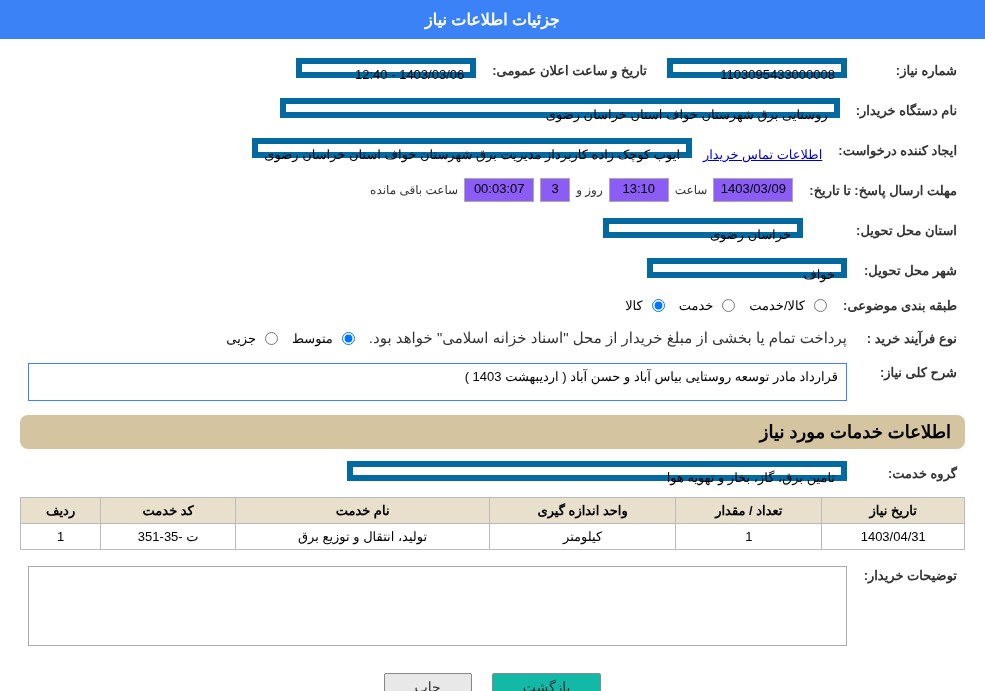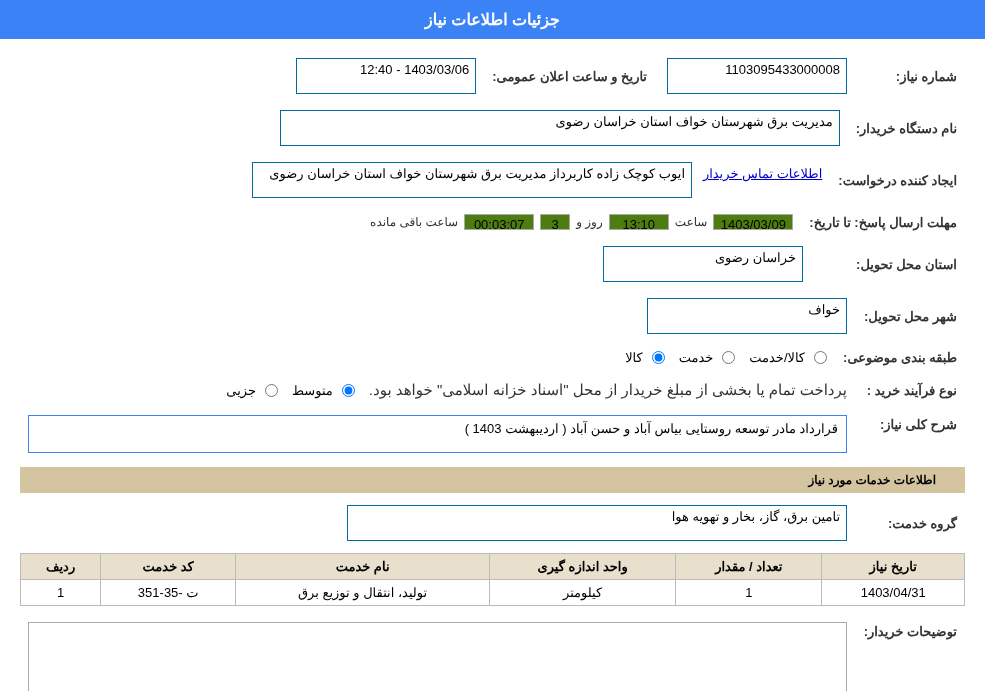--- a/index.html
+++ b/index.html
@@ -39,66 +39,67 @@
       font-size: 13px;
     }
     .label-cell {
       text-align: right;
       color: #333;
       font-weight: bold;
       white-space: nowrap;
       width: auto;
     }
     .input-box {
-      border: 1px solid #0369a1;
+      border: 6px solid #0369a1;
       background: #fff;
       padding: 3px 6px;
-      height: 36px;
+      height: 20px;
       display: inline-block;
     }
     .link-blue {
       color: #0000cc;
       text-decoration: underline;
       cursor: pointer;
     }
     .datetime-row {
       display: flex;
       align-items: center;
       gap: 6px;
       direction: rtl;
     }
     .datetime-box {
       border: 1px solid #aaa;
-      background: #4d7c0f;
+      background: #8b5cf6;
       padding: 2px 6px;
-      height: 16px;
+      height: 24px;
       min-width: 80px;
       text-align: center;
     }
     .small-label {
       font-size: 12px;
       color: #333;
     }
     .radio-group {
       display: flex;
       align-items: center;
       gap: 14px;
     }
     .radio-item {
       display: flex;
       align-items: center;
       gap: 9px;
     }
     .section-header {
       background: #d4c5a0;
       font-weight: bold;
-      font-size: 12px;
-      padding: 6px 29px;
+      font-size: 18px;
+      padding: 6px 14px;
       margin: 10px 0 8px 0;
       text-align: right;
+      border-radius: 8px;
     }
     .sharh-box {
       border: 1px solid #3b82f6;
       background: #fff;
       width: 100%;
       padding: 5px 8px;
       min-height: 38px;
       text-align: right;
       direction: rtl;
       font-size: 13px;
@@ -181,21 +182,21 @@
         </td>
       </tr>
     </tbody>
       </table>
 
     <table class="info-table">
       <tbody>
           <tr>
         <td class="label-cell" style="width:110px;">نام دستگاه خریدار:</td>
         <td>
-          <div class="input-box" style="min-width:560px;">مدیریت برق شهرستان خواف استان خراسان رضوی</div>
+          <div class="input-box" style="min-width:560px;">روستایی برق شهرستان خواف استان خراسان رضوی</div>
         </td>
       </tr>
     </tbody>
       </table>
 
     <table class="info-table">
       <tbody>
           <tr>
         <td class="label-cell" style="width:110px;">ایجاد کننده درخواست:</td>
         <td>

